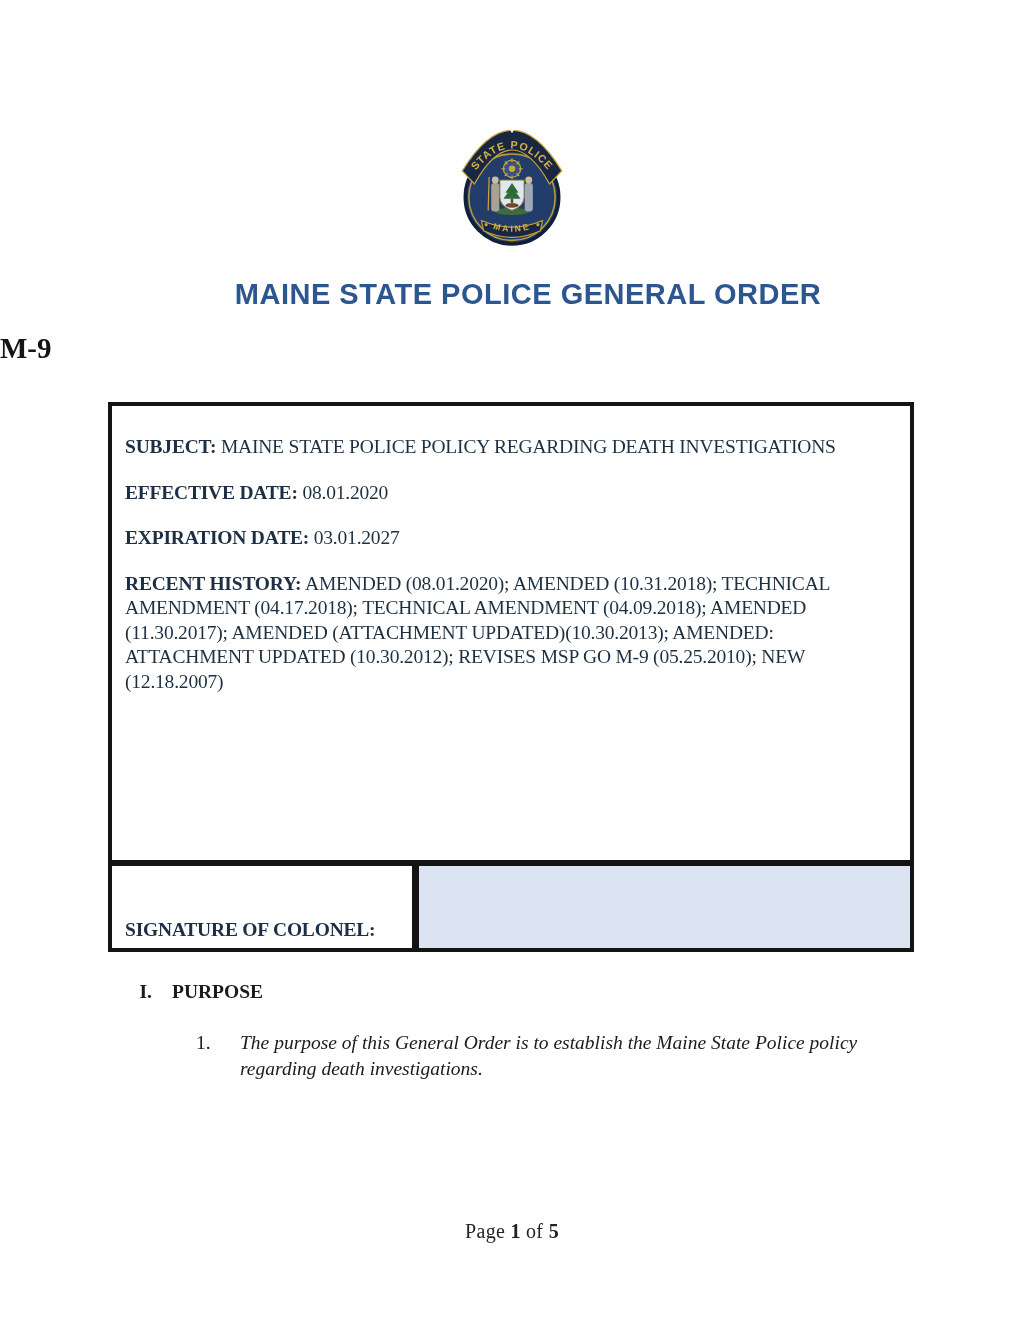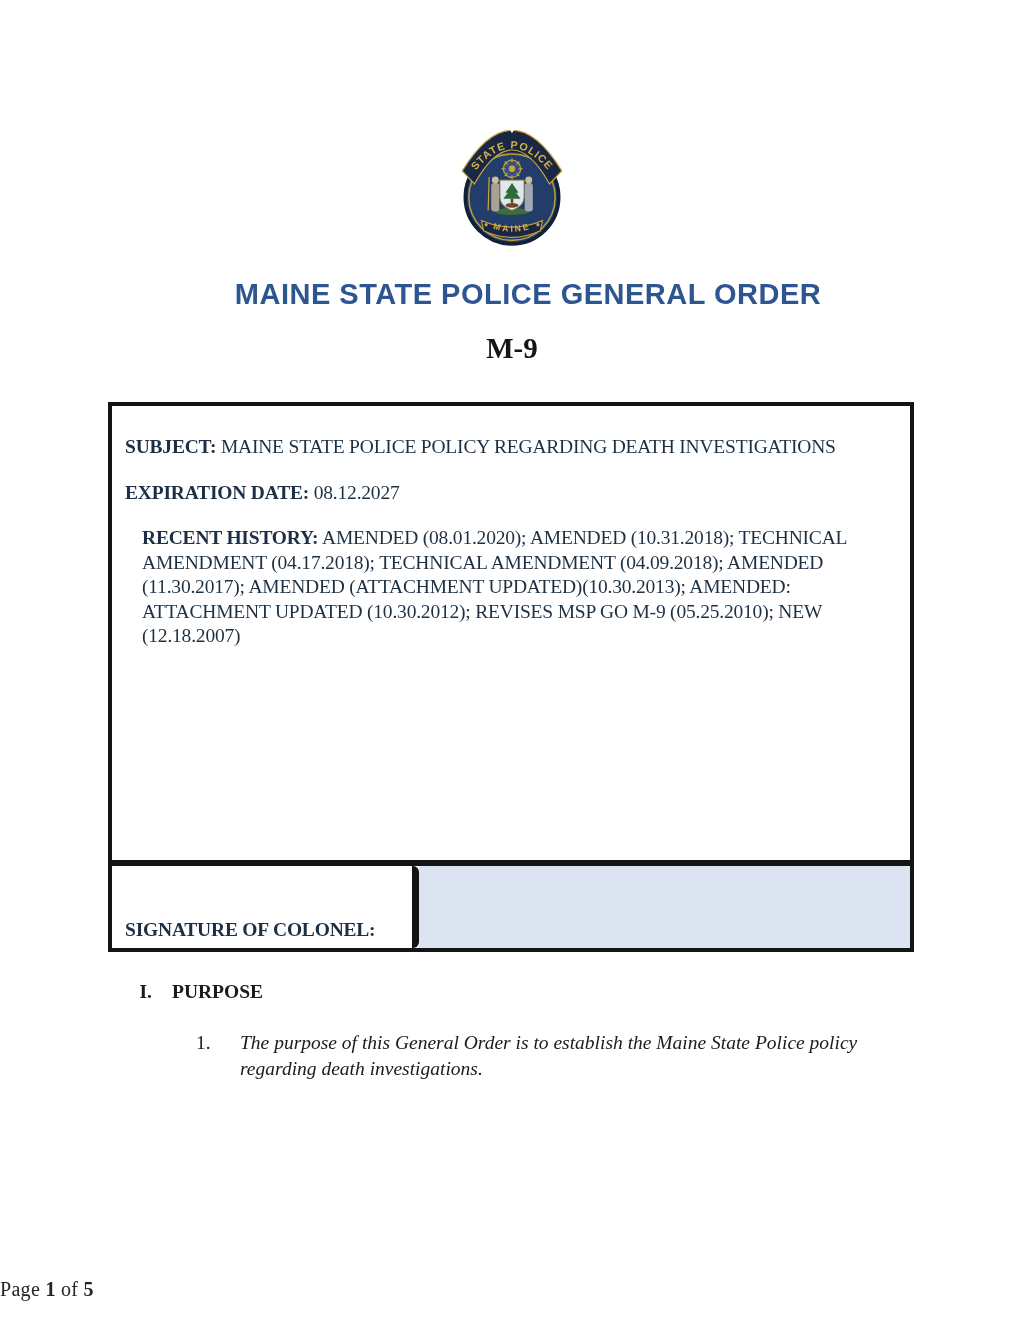--- a/index.html
+++ b/index.html
@@ -20,78 +20,78 @@
   
   .doc-title{
     position:absolute;left:0;top:262px;width:100%;
     margin:16px;text-align:center;
     font-family:Liberation Sans, sans-serif;
     font-weight:800;font-size:29px;letter-spacing:.5px;
     color:#2d5590;
   }
   .order-no{
     position:absolute;left:0;top:332px;width:100%;
-    text-align:center;
+    text-align:left;
     font-family:"Liberation Serif", serif;
     font-weight:bold;font-size:29px;color:#151515;
   }
 
   
   .info-box{
     position:absolute;left:108px;top:402px;
     width:806px;height:550px;
     border:4px solid #141414;
     box-sizing:border-box;
     display:flex;flex-direction:column;
     background:#ffffff;
   }
   .info-fields{
     padding:29px 16px 0 13px;
     font-size:19.5px;line-height:24.5px;
     letter-spacing:-0.2px;
     color:#1d3042;
   }
   .info-fields p{margin:0 0 21px 0;}
-  .info-fields p.tight{margin-bottom:0;margin-left:17px;}
+  .info-fields p.tight{margin-bottom:0;}
   .lbl{font-weight:bold;color:#1c2f44;text-align:center;}
   .sig-row{
     margin-top:auto;
     border-top:6px solid #141414;
     height:82px;
     display:flex;
   }
   .sig-left{
     width:307px;
     border-right:7px solid #141414;
     display:flex;align-items:flex-end;
     padding:8px 0 7px 13px;
     box-sizing:border-box;
-    font-size:19.5px;letter-spacing:-0.2px;border-radius:6px;
+    font-size:19.5px;letter-spacing:-0.2px;
   }
   .sig-field{flex:1;background:#dce3f1;}
 
   
   .sections{
     position:absolute;left:108px;top:980px;width:806px;
     color:#1b1b1b;
   }
   .sec-row{display:flex;font-weight:bold;font-size:19.5px;line-height:24px;}
   .sec-num{width:44px;text-align:right;}
   .sec-title{margin-left:20px;}
   .item-row{
     display:flex;margin:26px 0 25px 88px;
     font-size:19.5px;line-height:25.5px;
   }
   .item-num{width:44px;}
   .item-text{width:670px;font-style:italic;}
 
   
   .footer{
-    position:absolute;left:0;top:1278px;width:100%;
-    text-align:left;
+    position:absolute;left:0;top:1220px;width:100%;
+    text-align:center;
     font-size:20px;color:#242424;
     letter-spacing:.3px;
   }
   .footer b{font-weight:bold;}
 </style>
 </head>
 <body>
 
 <div class="page">
 
@@ -148,23 +148,25 @@
   </svg>
 
   <h1 class="doc-title">MAINE STATE POLICE GENERAL ORDER</h1>
   <div class="order-no">M-9</div>
 
   <div class="info-box">
     <div class="info-fields">
       <p><span class="lbl">SUBJECT:</span>
         <span>MAINE STATE POLICE POLICY REGARDING DEATH INVESTIGATIONS</span></p>
 
+      <p><span class="lbl">EFFECTIVE DATE:</span>
+        <span>08.01.2020</span></p>
 
       <p><span class="lbl">EXPIRATION DATE:</span>
-        <span>08.12.2027</span></p>
+        <span>03.01.2027</span></p>
 
       <p class="tight"><span class="lbl">RECENT HISTORY:</span>
         <span>AMENDED (08.01.2020); AMENDED (10.31.2018); TECHNICAL AMENDMENT (04.17.2018); TECHNICAL AMENDMENT (04.09.2018); AMENDED (11.30.2017); AMENDED (ATTACHMENT UPDATED)(10.30.2013); AMENDED: ATTACHMENT UPDATED (10.30.2012); REVISES MSP GO M-9 (05.25.2010); NEW (12.18.2007)</span></p>
 
 
 
     </div>
 
     <div class="sig-row">
       <div class="sig-left">

